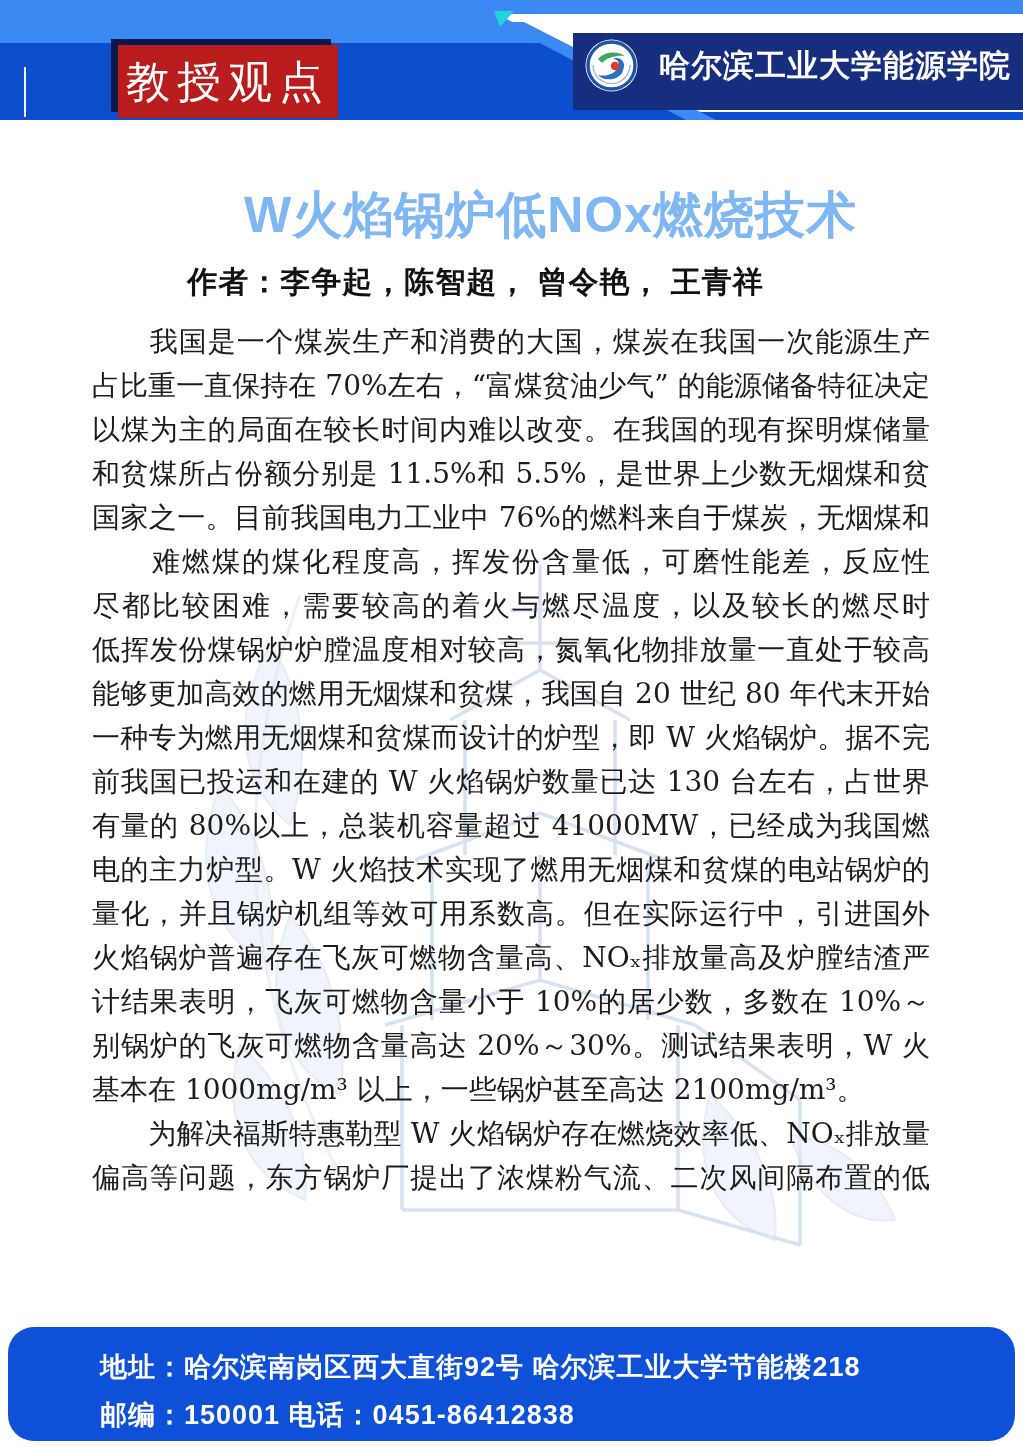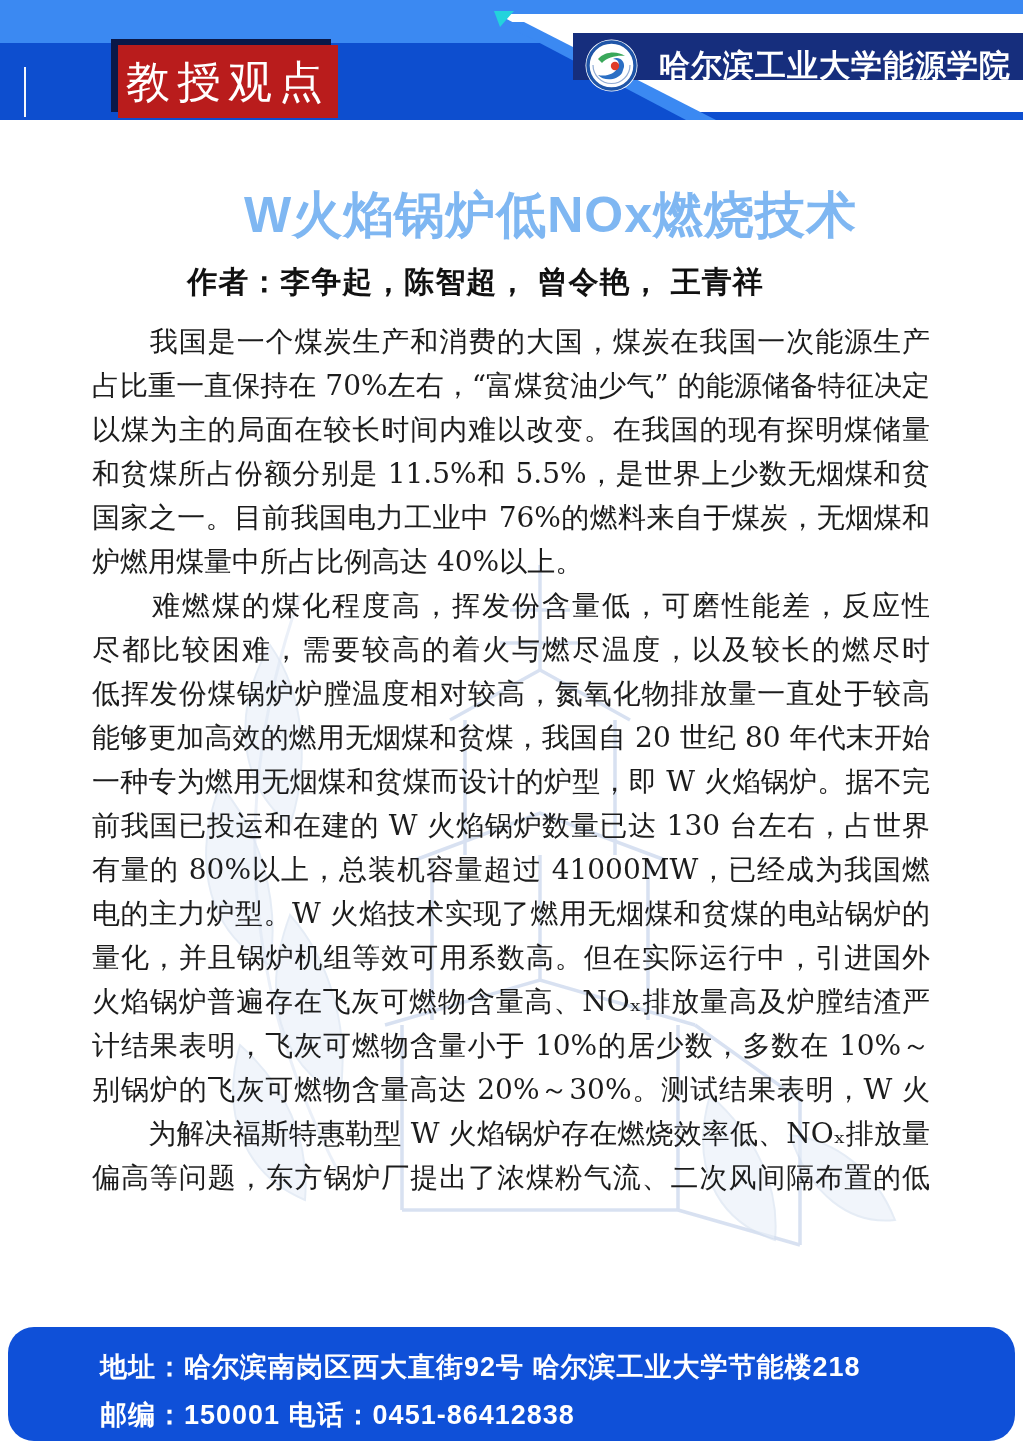--- a/index.html
+++ b/index.html
@@ -25,21 +25,21 @@
     clip-path: polygon(494px 11px, 514px 11px, 500px 27px);
   }
   .badge-box {
     position:absolute; left:118px; top:45px; width:220px; height:73px;
     background:#b91c1c; box-shadow:-7px -6px 0 #0a1848;
     color:#ffffff; font-size:44px; font-weight:500; letter-spacing:7px;
     text-align:center; line-height:73px;
   }
   .header-tick { position:absolute; left:24px; top:67px; width:2px; height:50px; background:rgba(255,255,255,.95); }
   .org-banner {
-    position:absolute; left:573px; top:33px; width:450px; height:47px; background:#162e7d;
+    position:absolute; left:573px; top:33px; width:450px; height:77px; background:#162e7d;
   }
   .org-banner .logo { position:absolute; left:12px; top:6px; width:53px; height:53px; }
   .org-name {
     position:absolute; left:86px; top:0; height:65px; line-height:65px;
     color:#ffffff; font-size:31px; font-weight:700; letter-spacing:1px; white-space:nowrap;
   }
 
   
   .doc-title {
     position:absolute; top:182px; left:0; width:1023px; text-align:center;
@@ -133,33 +133,33 @@
       <path d="M150,40 C80,240 90,430 190,620" fill="none" stroke="#dde6f3" stroke-width="3" opacity="0.6"></path>
     </svg>
   </div>
 
   <div class="article-body">
       <div class="line">　　我国是一个煤炭生产和消费的大国，煤炭在我国一次能源生产和消费中所</div>
       <div class="line">占比重一直保持在 70%左右，“富煤贫油少气” 的能源储备特征决定了我国能源</div>
       <div class="line">以煤为主的局面在较长时间内难以改变。在我国的现有探明煤储量中，无烟煤</div>
       <div class="line">和贫煤所占份额分别是 11.5%和 5.5%，是世界上少数无烟煤和贫煤储量丰富的</div>
       <div class="line">国家之一。目前我国电力工业中 76%的燃料来自于煤炭，无烟煤和贫煤在电站锅</div>
-      <div class="line para-end">炉燃用煤量中所占比例高达 40%以上。</div>
       <div class="line">　　难燃煤的煤化程度高，挥发份含量低，可磨性能差，反应性低，着火与燃</div>
       <div class="line">尽都比较困难，需要较高的着火与燃尽温度，以及较长的燃尽时间。由于燃用</div>
       <div class="line">低挥发份煤锅炉炉膛温度相对较高，氮氧化物排放量一直处于较高水平。为了</div>
       <div class="line">能够更加高效的燃用无烟煤和贫煤，我国自 20 世纪 80 年代末开始从国外引起</div>
       <div class="line">一种专为燃用无烟煤和贫煤而设计的炉型，即 W 火焰锅炉。据不完全统计，目</div>
       <div class="line">前我国已投运和在建的 W 火焰锅炉数量已达 130 台左右，占世界 W 火焰锅炉保</div>
       <div class="line">有量的 80%以上，总装机容量超过 41000MW，已经成为我国燃用无烟煤和贫煤发</div>
       <div class="line">电的主力炉型。W 火焰技术实现了燃用无烟煤和贫煤的电站锅炉的高参数、大容</div>
       <div class="line">量化，并且锅炉机组等效可用系数高。但在实际运行中，引进国外技术制造的 W</div>
       <div class="line">火焰锅炉普遍存在飞灰可燃物含量高、NOₓ排放量高及炉膛结渣严重等问题。统</div>
       <div class="line">计结果表明，飞灰可燃物含量小于 10%的居少数，多数在 10%～20%之间，有个</div>
       <div class="line">别锅炉的飞灰可燃物含量高达 20%～30%。测试结果表明，W 火焰锅炉 NOₓ排放量</div>
+      <div class="line para-end">基本在 1000mg/m³ 以上，一些锅炉甚至高达 2100mg/m³。</div>
       <div class="line">　　为解决福斯特惠勒型 W 火焰锅炉存在燃烧效率低、NOₓ排放量大、排烟温度</div>
       <div class="line">偏高等问题，东方锅炉厂提出了浓煤粉气流、二次风间隔布置的低 NOₓ燃烧技术。</div>
     </div>
 
   <div class="footer">
     <div class="f-line f-line1">地址：哈尔滨南岗区西大直街92号 哈尔滨工业大学节能楼218</div>
     <div class="f-line f-line2">邮编：150001 电话：0451-86412838</div>
   </div>
 
 </div>

